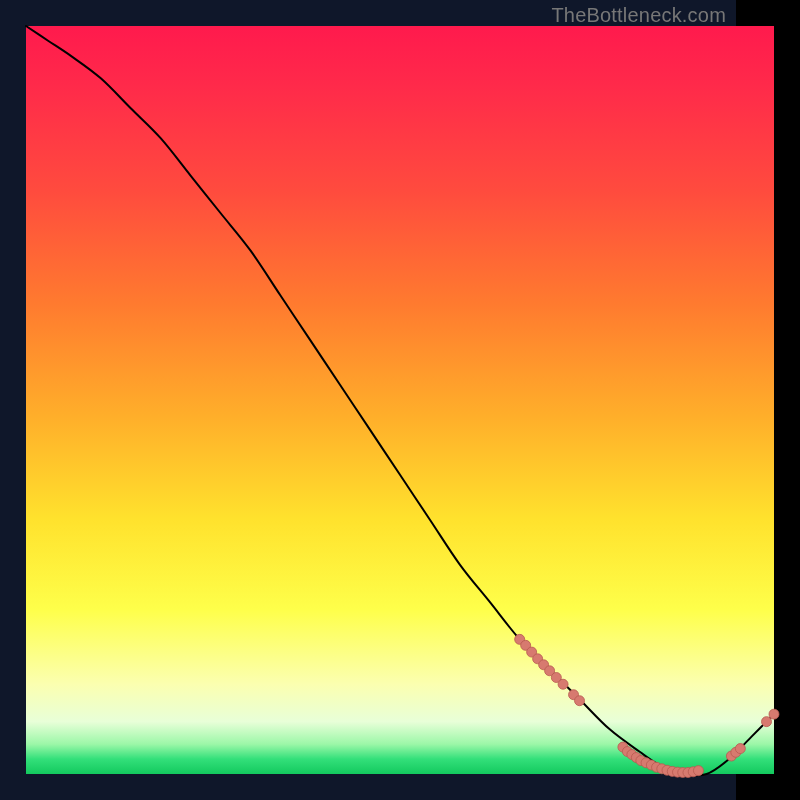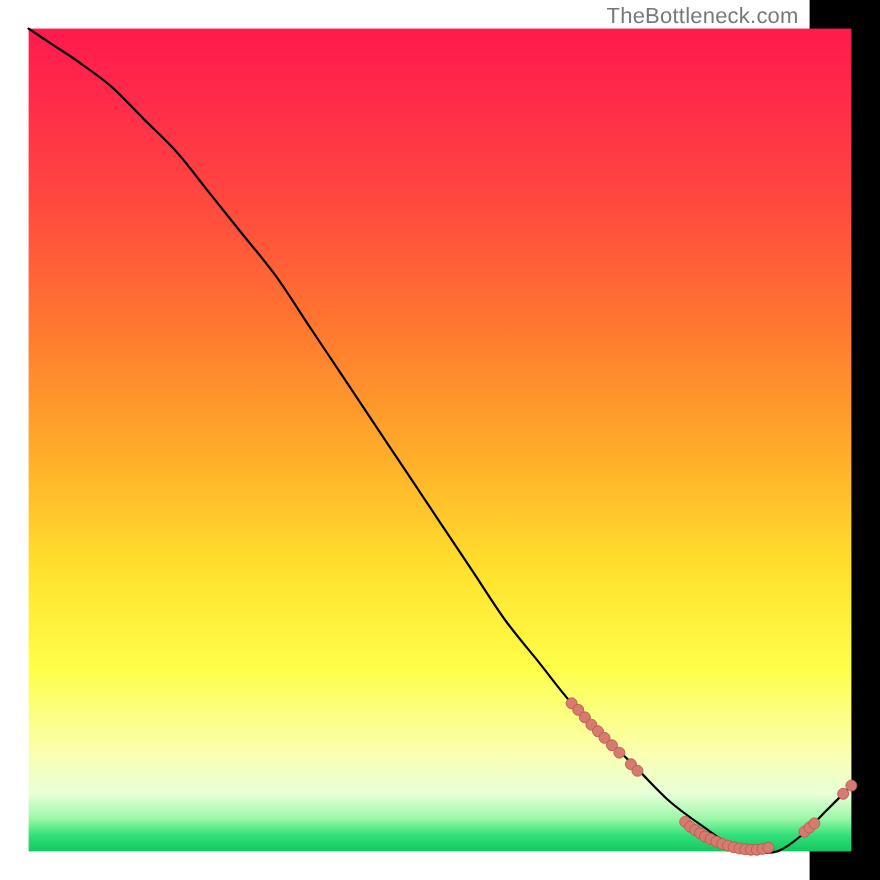--- a/index.html
+++ b/index.html
@@ -8,21 +8,21 @@
     width: 800px;
     height: 800px;
     background: #000;
     overflow: hidden;
     font-family: Arial, Helvetica, sans-serif;
   }
   .stage {
     position: relative;
     width: 736px;
     height: 800px;
-    background: #ffffff;
+    background: #0f172a;
   }
   
   .plot {
     position: absolute;
     left: 26px;
     top: 26px;
     width: 748px;   
     height: 748px;
     
     background: linear-gradient(

